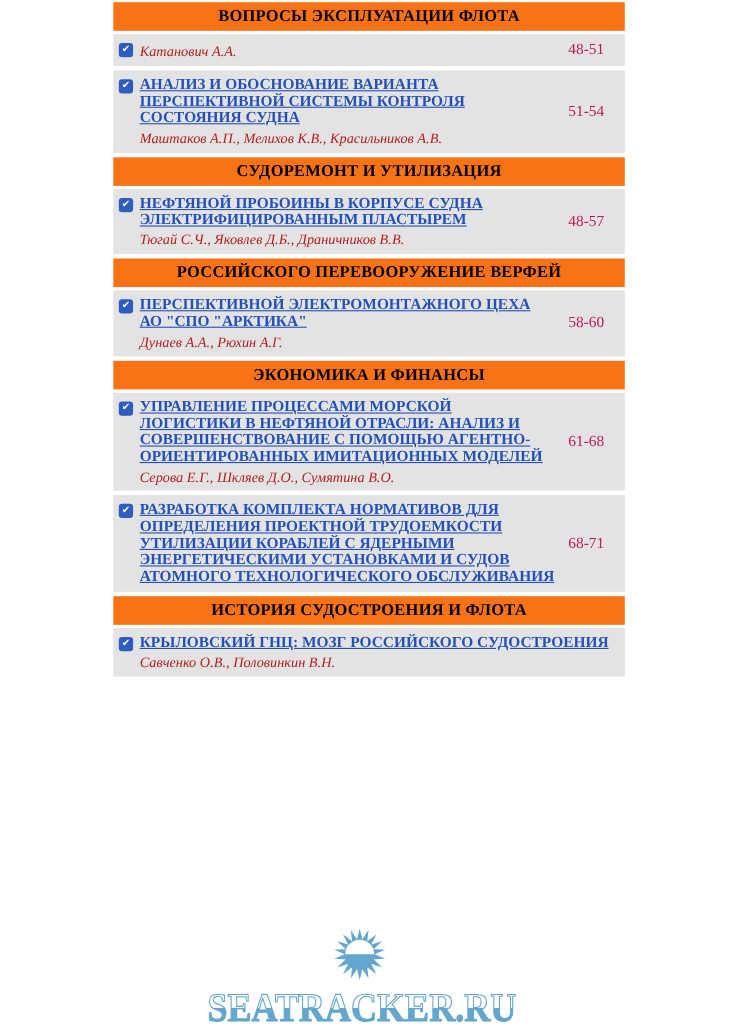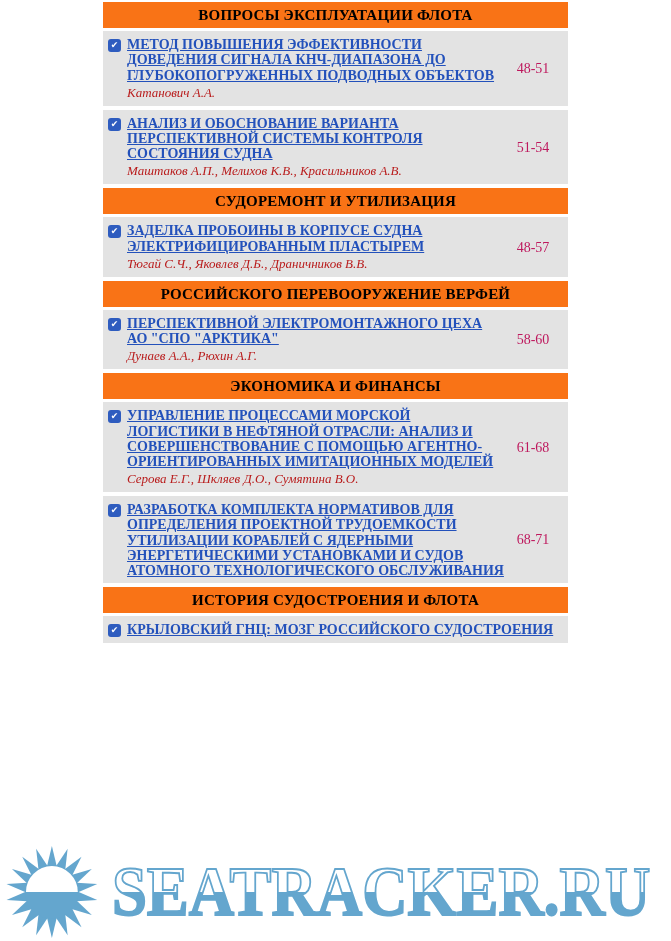--- a/index.html
+++ b/index.html
@@ -65,55 +65,55 @@
     justify-content:center;
     color:#be185d;
     font-size:14px;
   }
   .logo{
     position:absolute;
     left:0;top:843px;
     width:654px;height:98px;
     display:flex;
     align-items:center;
+    flex-direction:column;
   }
   .logo svg{display:block;}
   .logo-text-svg{margin-left:4px;}
 </style>
 </head>
 <body>
 
 <div class="toc">
 
   <div class="section-row">ВОПРОСЫ ЭКСПЛУАТАЦИИ ФЛОТА</div>
 
   <div class="article-row">
     <span class="cb">✔</span>
     <div class="article-mid">
-      <a class="article-title">МЕТОД ПОВЫШЕНИЯ ЭФФЕКТИВНОСТИ ДОВЕДЕНИЯ СИГНАЛА КНЧ-ДИАПАЗОНА ДО ГЛУБОКОПОГРУЖЕННЫХ ПОДВОДНЫХ ОБЪЕКТОВ</a>
       <div class="article-authors">Катанович А.А.</div>
     </div>
     <div class="article-pages">48-51</div>
   </div>
 
   <div class="article-row">
     <span class="cb">✔</span>
     <div class="article-mid">
       <a class="article-title">АНАЛИЗ И ОБОСНОВАНИЕ ВАРИАНТА ПЕРСПЕКТИВНОЙ СИСТЕМЫ КОНТРОЛЯ СОСТОЯНИЯ СУДНА</a>
       <div class="article-authors">Маштаков А.П., Мелихов К.В., Красильников А.В.</div>
     </div>
     <div class="article-pages">51-54</div>
   </div>
 
   <div class="section-row">СУДОРЕМОНТ И УТИЛИЗАЦИЯ</div>
 
   <div class="article-row">
     <span class="cb">✔</span>
     <div class="article-mid">
-      <a class="article-title">ЗАДЕЛКА ПРОБОИНЫ В КОРПУСЕ СУДНА ЭЛЕКТРИФИЦИРОВАННЫМ ПЛАСТЫРЕМ</a>
+      <a class="article-title">НЕФТЯНОЙ ПРОБОИНЫ В КОРПУСЕ СУДНА ЭЛЕКТРИФИЦИРОВАННЫМ ПЛАСТЫРЕМ</a>
       <div class="article-authors">Тюгай С.Ч., Яковлев Д.Б., Драничников В.В.</div>
     </div>
     <div class="article-pages">48-57</div>
   </div>
 
   <div class="section-row">РОССИЙСКОГО ПЕРЕВООРУЖЕНИЕ ВЕРФЕЙ</div>
 
   <div class="article-row">
     <span class="cb">✔</span>
     <div class="article-mid">
@@ -141,20 +141,21 @@
     </div>
     <div class="article-pages">68-71</div>
   </div>
 
   <div class="section-row">ИСТОРИЯ СУДОСТРОЕНИЯ И ФЛОТА</div>
 
   <div class="article-row">
     <span class="cb">✔</span>
     <div class="article-mid">
       <a class="article-title">КРЫЛОВСКИЙ ГНЦ: МОЗГ РОССИЙСКОГО СУДОСТРОЕНИЯ</a>
+      <div class="article-authors">Савченко О.В., Половинкин В.Н.</div>
     </div>
   </div>
 
 </div>
 
 <div class="logo">
   <svg width="106" height="96" viewBox="0 0 100 100">
     <defs>
       <polygon id="ray" points="50,2 44,27 56,27" fill="#64a6ce"></polygon>
     </defs>

